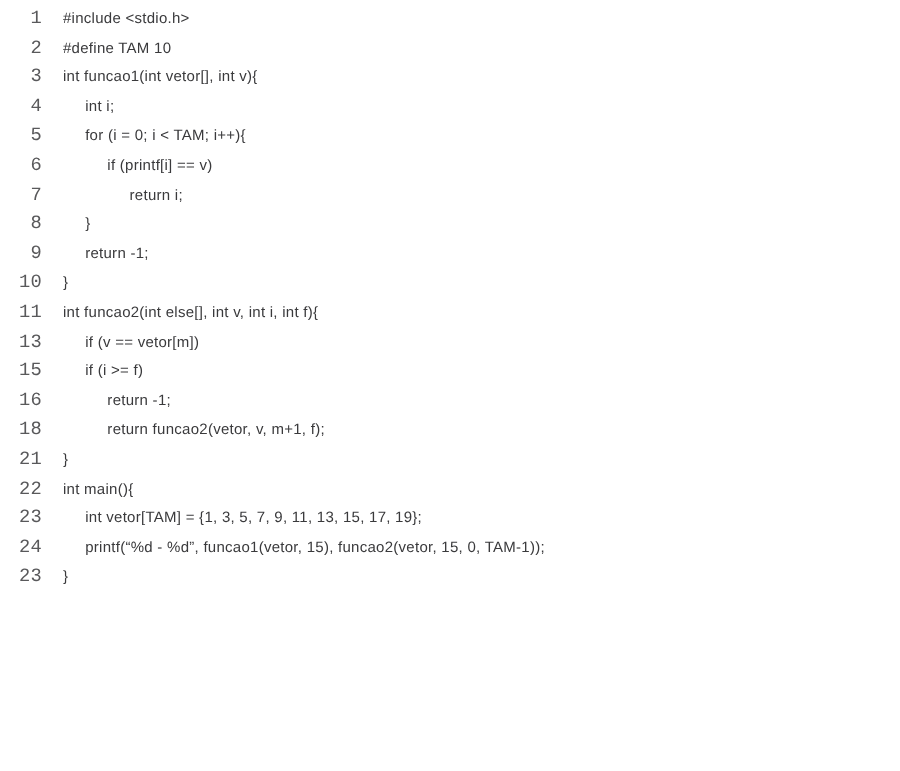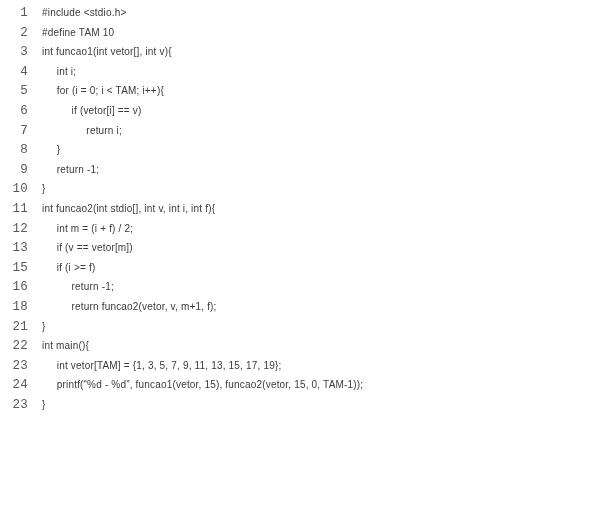--- a/index.html
+++ b/index.html
@@ -68,45 +68,41 @@
   <div class="code-line">
     <span class="line-number">4</span>
     <span class="line-code">     int i;</span>
   </div>
   <div class="code-line">
     <span class="line-number">5</span>
     <span class="line-code">     for (i = 0; i &lt; TAM; i++){</span>
   </div>
   <div class="code-line">
     <span class="line-number">6</span>
-    <span class="line-code">          if (vetor[i] == v)</span>
+    <span class="line-code">          if (printf[i] == v)</span>
   </div>
   <div class="code-line">
     <span class="line-number">7</span>
     <span class="line-code">               return i;</span>
   </div>
   <div class="code-line">
     <span class="line-number">8</span>
     <span class="line-code">     }</span>
   </div>
   <div class="code-line">
     <span class="line-number">9</span>
     <span class="line-code">     return -1;</span>
   </div>
   <div class="code-line">
     <span class="line-number">10</span>
     <span class="line-code">}</span>
   </div>
   <div class="code-line">
     <span class="line-number">11</span>
-    <span class="line-code">int funcao2(int stdio[], int v, int i, int f){</span>
-  </div>
-  <div class="code-line">
-    <span class="line-number">12</span>
-    <span class="line-code">     int m = (i + f) / 2;</span>
+    <span class="line-code">int funcao2(int else[], int v, int i, int f){</span>
   </div>
   <div class="code-line">
     <span class="line-number">13</span>
     <span class="line-code">     if (v == vetor[m])</span>
   </div>
   <div class="code-line">
     <span class="line-number">15</span>
     <span class="line-code">     if (i &gt;= f)</span>
   </div>
   <div class="code-line">

